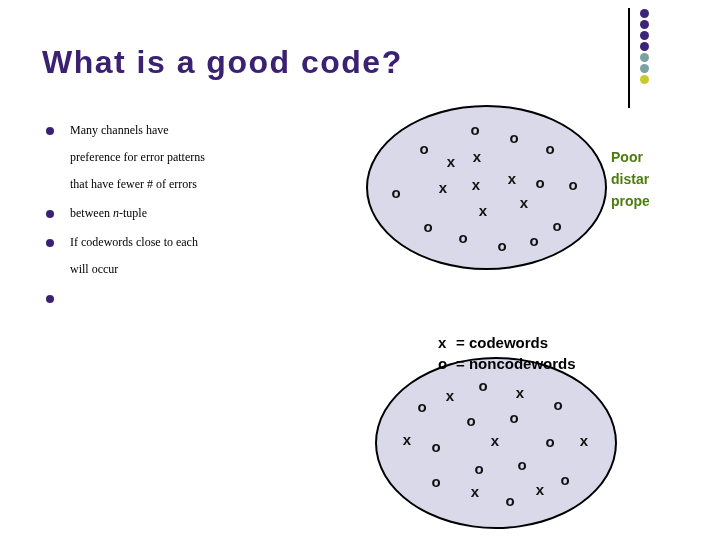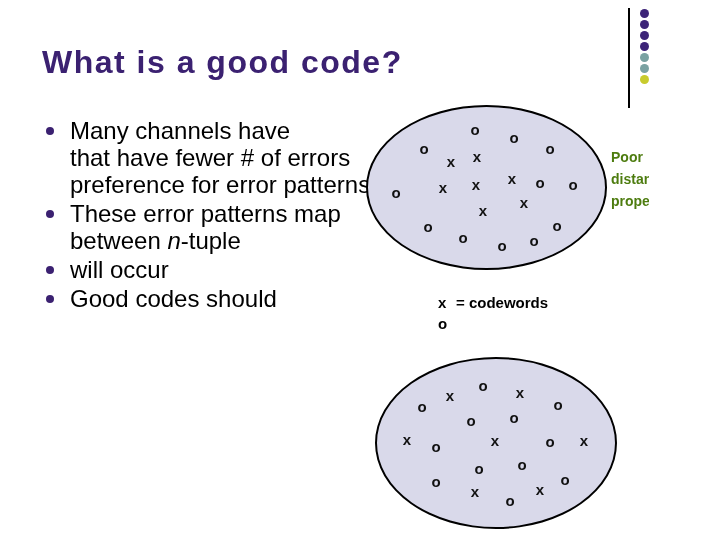--- a/index.html
+++ b/index.html
@@ -15,21 +15,21 @@
   
   .decor-line{position:absolute;left:628px;top:8px;width:2px;height:100px;background:#000;}
   .decor-dot{position:absolute;width:9px;height:9px;border-radius:50%;}
   
   .bullets{position:absolute;left:42px;top:117px;width:320px;}
   .bullet-item{position:relative;padding-left:28px;margin-bottom:2px;}
   .bullet-dot{
     position:absolute;left:4px;top:10px;width:8px;height:8px;border-radius:50%;
     background:#3B2171;
   }
-  .bullet-line{font-size:24px;line-height:27px;white-space:nowrap;}
+  .bullet-line{font-size:12px;line-height:27px;white-space:nowrap;font-family:Liberation Serif, serif;}
   .it{font-style:italic;}
   
   .ellipse{
     position:absolute;border-radius:50%;background:#D9D9EA;border:2px solid #000;
     box-sizing:border-box;
   }
   .ellipse-top{left:366px;top:105px;width:241px;height:165px;}
   .ellipse-bottom{left:375px;top:357px;width:242px;height:172px;}
   .marks-layer{position:absolute;left:0;top:0;width:720px;height:540px;pointer-events:none;}
   .mark{
@@ -40,21 +40,21 @@
   .caption{
     position:absolute;width:92px;text-align:left;
     font-size:14px;font-weight:bold;line-height:22px;color:#4d7c0f;
   }
   .caption-top{left:611px;top:146px;}
   .caption-bottom{left:614px;top:401px;}
   
   .legend{position:absolute;left:438px;top:294px;}
   .legend-row{display:flex;align-items:baseline;height:21px;}
   .legend-symbol{font-size:15px;font-weight:bold;width:10px;}
-  .legend-text{font-size:15px;font-weight:bold;margin-left:8px;}
+  .legend-text{font-size:15px;font-weight:bold;margin-left:8px;margin-top:40px;}
 </style>
 </head>
 <body>
 
 <div class="slide">
 
   <h1 class="title">What is a good code?</h1>
 
   <div>
     <div class="decor-line"></div>
@@ -92,41 +92,40 @@
         <span class="decor-dot" style="left: 672.5px; top: 85.5px; background: rgb(215, 215, 229);"></span>
         <span class="decor-dot" style="left: 661.5px; top: 96.5px; background: rgb(215, 215, 229);"></span>
       </div>
   </div>
 
   <div class="bullets">
       <div class="bullet-item">
         <span class="bullet-dot"></span>
         <div>
           <div class="bullet-line"><span>Many channels have</span></div>
+          <div class="bullet-line"><span>preference for error patterns</span></div>
           <div class="bullet-line"><span>that have fewer # of errors</span></div>
-          <div class="bullet-line"><span>preference for error patterns</span></div>
         </div>
       </div>
       <div class="bullet-item">
         <span class="bullet-dot"></span>
         <div>
-          <div class="bullet-line"><span>These error patterns map</span></div>
           <div class="bullet-line"><span>between </span><span class="it">n</span><span>-tuple</span></div>
         </div>
       </div>
       <div class="bullet-item">
         <span class="bullet-dot"></span>
         <div>
+          <div class="bullet-line"><span>If codewords close to each</span></div>
           <div class="bullet-line"><span>will occur</span></div>
         </div>
       </div>
       <div class="bullet-item">
         <span class="bullet-dot"></span>
         <div>
-          <div class="bullet-line"><span>Good codes should</span></div>
         </div>
       </div>
     </div>
 
   <div class="ellipse ellipse-top"></div>
   <div class="ellipse ellipse-bottom"></div>
 
   <div class="marks-layer">
       <span class="mark" style="left: 475px; top: 129px;">o</span>
       <span class="mark" style="left: 514px; top: 137px;">o</span>
@@ -172,16 +171,17 @@
 
   <div class="caption caption-top">Poor distance properties</div>
 
   <div class="legend">
     <div class="legend-row">
       <span class="legend-symbol">x</span>
       <span class="legend-text">= codewords</span>
     </div>
     <div class="legend-row">
       <span class="legend-symbol">o</span>
+      <span class="legend-text">= noncodewords</span>
     </div>
   </div>
 
 </div>
 
 </body></html>

